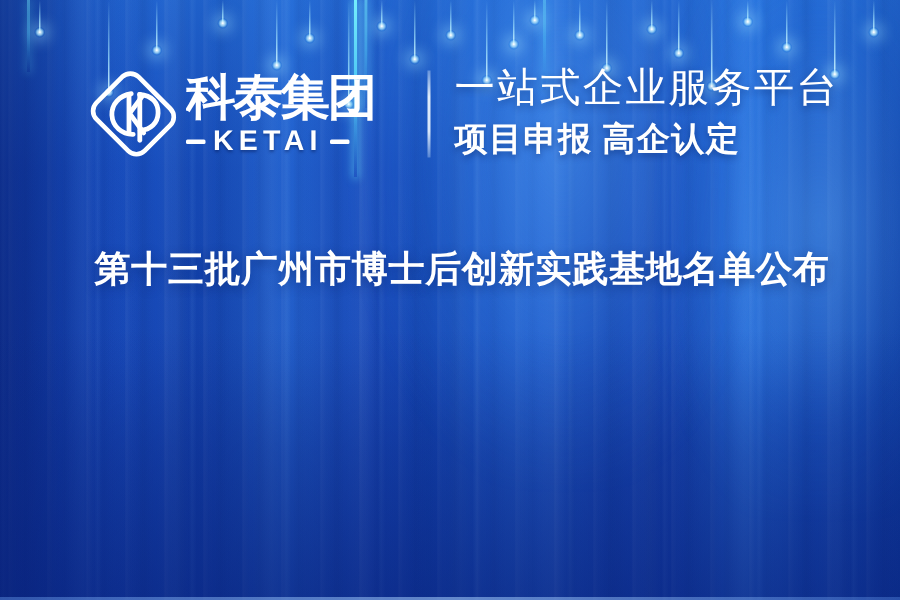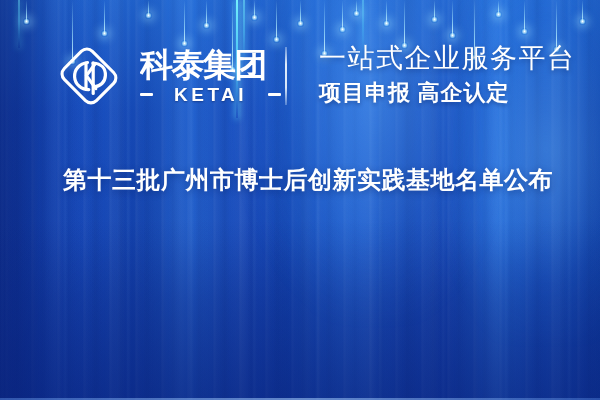--- a/index.html
+++ b/index.html
@@ -160,35 +160,35 @@
     align-items: center;
   }
   .logo-block { position: relative; width: 208px; height: 66px; }
   .logo-mark {
     position: absolute;
     left: 0; top: 3px;
     width: 58px; height: 58px;
   }
   .logo-words {
     position: absolute;
-    left: 80px; top: 0;
+    left: 64px; top: 0;
     width: 144px; height: 66px;
   }
   .cn-name {
     position: absolute;
     left: 0; top: 1px;
     width: 144px; height: 40px;
   }
   .en-name {
     position: absolute;
     left: 0; top: 41px;
     width: 150px;
     display: flex;
     align-items: center;
-    gap: 21px;
+    gap: 5px;
   }
   .en-dash {
     height: 3px;
     background: #ffffff;
     border-radius: 1px;
   }
   .en-dash.l { width: 13px; }
   .en-dash.r { width: 13px; }
   .en-text {
     color: #ffffff;
@@ -210,21 +210,21 @@
     background: linear-gradient(180deg,
       rgba(225,240,255,0.35) 0%,
       rgba(240,248,255,0.92) 30%,
       rgba(235,245,255,0.90) 70%,
       rgba(215,235,255,0.30) 100%);
   }
 
   
   .tagline-wrap {
     position: absolute;
-    left: 319px;
+    left: 303px;
     top: 42px;
   }
   .tagline-main {
     color: #ffffff;
     font-size: 27px;
     font-weight: 500;
     letter-spacing: 1.5px;
     line-height: 32px;
     white-space: nowrap;
     text-shadow: 0 2px 5px rgba(5,28,85,0.40);

